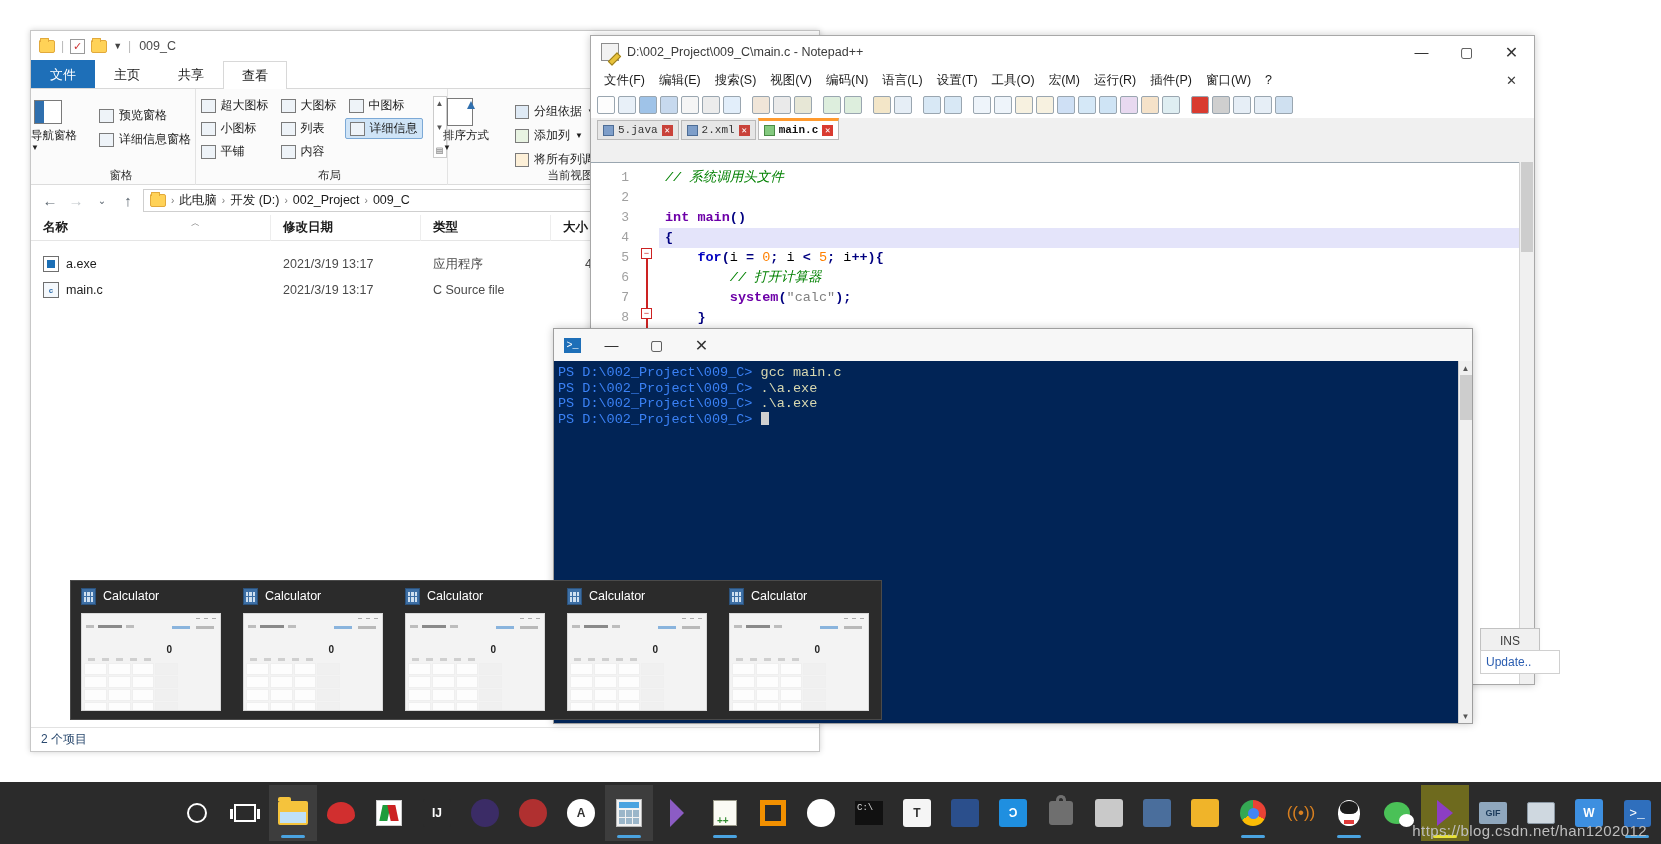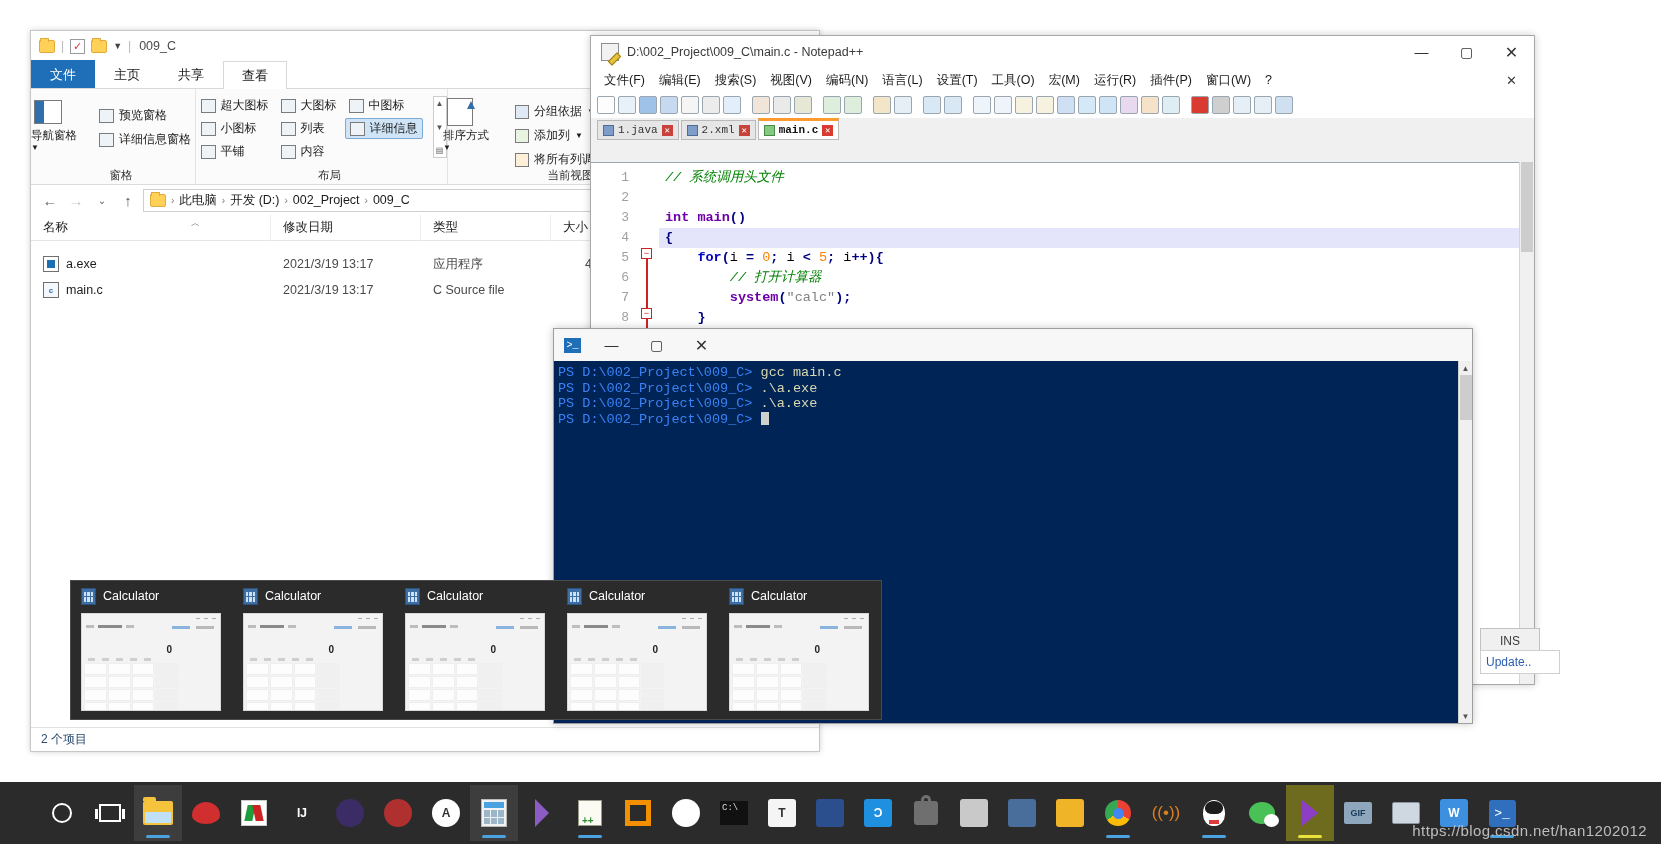--- a/index.html
+++ b/index.html
@@ -85,21 +85,21 @@
   .navbtn { width:22px; height:22px; display:flex; align-items:center; justify-content:center;
             font-size:15px; color:#5b6670; }
   .navbtn.dis { color:#c3c8cc; }
   .crumbbox { flex:1; height:23px; border:1px solid #cfcfcf; background:#fff; display:flex;
               align-items:center; gap:5px; padding: 0 6px; font-size:12.5px; color:#1b1b1b; }
   .crumb-sep { color:#7a7a7a; font-size:10px; }
 
   .col-header { height:26px; display:flex; align-items:center; border-bottom:1px solid #e5e5e5;
                 font-size:12.5px; color:#1b1b1b; background:#fff; position:relative; }
   .col-header > div { padding-left:12px; border-right:1px solid #ededed; height:26px;
-                      display:flex; align-items:center; }
+                      display:flex; align-items:center;font-weight:bold; }
   .c-name { width:240px; } .c-date { width:150px; } .c-type { width:130px; } .c-size { width:80px; }
   .sortcaret { position:absolute; left:160px; top:2px; font-size:9px; color:#6a6a6a; }
 
   .filerow { height:26px; display:flex; align-items:center; font-size:12.5px; color:#1b1b1b; }
   .filerow > div { padding-left:12px; }
   .fico { width:16px;height:16px;margin-right:7px;flex:0 0 auto;border:1px solid #6f6f6f;
           background:#fff; display:flex; align-items:center; justify-content:center;
           font-size:8px; font-weight:bold; }
   .fico.exe { background:#fff; }
   .fico.exe:after{content:"";width:8px;height:8px;background:#1c6fb5;display:block;}
@@ -242,21 +242,21 @@
   .tw-ops { height:8px; display:flex; gap:7px; padding-left:6px; align-items:center; }
   .tw-op { width:7px; height:3px; background:#cfcfcf; }
   .tw-pad { display:grid; grid-template-columns:repeat(4,1fr) ; width:96px;
             grid-auto-rows:12px; gap:1px; padding-left:2px; }
   .tw-key { background:#fdfdfd; border:1px solid #efefef; }
   .tw-key.op { background:#f0f0f0; }
 
   
   #taskbar {
     position:absolute; left:0; bottom:0; width:1661px; height:62px;
-    background:#2b2b2b; display:flex; align-items:center; padding-left:38px; gap:0;
+    background:#2b2b2b; display:flex; align-items:center; padding-left:38px; gap:0;justify-content:flex-end;
   }
   .tb-item { width:48px; height:56px; display:flex; align-items:center;
              justify-content:center; position:relative; }
   .tb-item.active { background:#3d3d3d; }
   .tb-item.active.olive { background:#6e6a1e; }
   .tb-item .underline { position:absolute; bottom:3px; left:12px; width:24px; height:3px;
              background:#4aa3e0; border-radius:2px; }
   .tb-item .underline.yellow { background:#e8e23a; }
   .watermark { position:absolute; right:14px; bottom:5px; font-size:15px; color:#bdbdbd;
                letter-spacing:.4px; }
@@ -517,21 +517,21 @@
       <span class="tb" style="background:#d93b30"></span>
       <span class="tb" style="background:#cfcfcf"></span>
       <span class="tb" style="background:#e6eef6"></span>
       <span class="tb" style="background:#e6eef6"></span>
       <span class="tb" style="background:#cfe0f0"></span>
     </div>
 
     <div class="npp-tabs">
       <div class="npp-tab">
         <span class="tabsave"></span>
-        <span>1.java</span>
+        <span>5.java</span>
         <span class="tabx">✕</span>
       </div>
       <div class="npp-tab">
         <span class="tabsave"></span>
         <span>2.xml</span>
         <span class="tabx">✕</span>
       </div>
       <div class="npp-tab active">
         <span class="tabsave"></span>
         <span>main.c</span>

